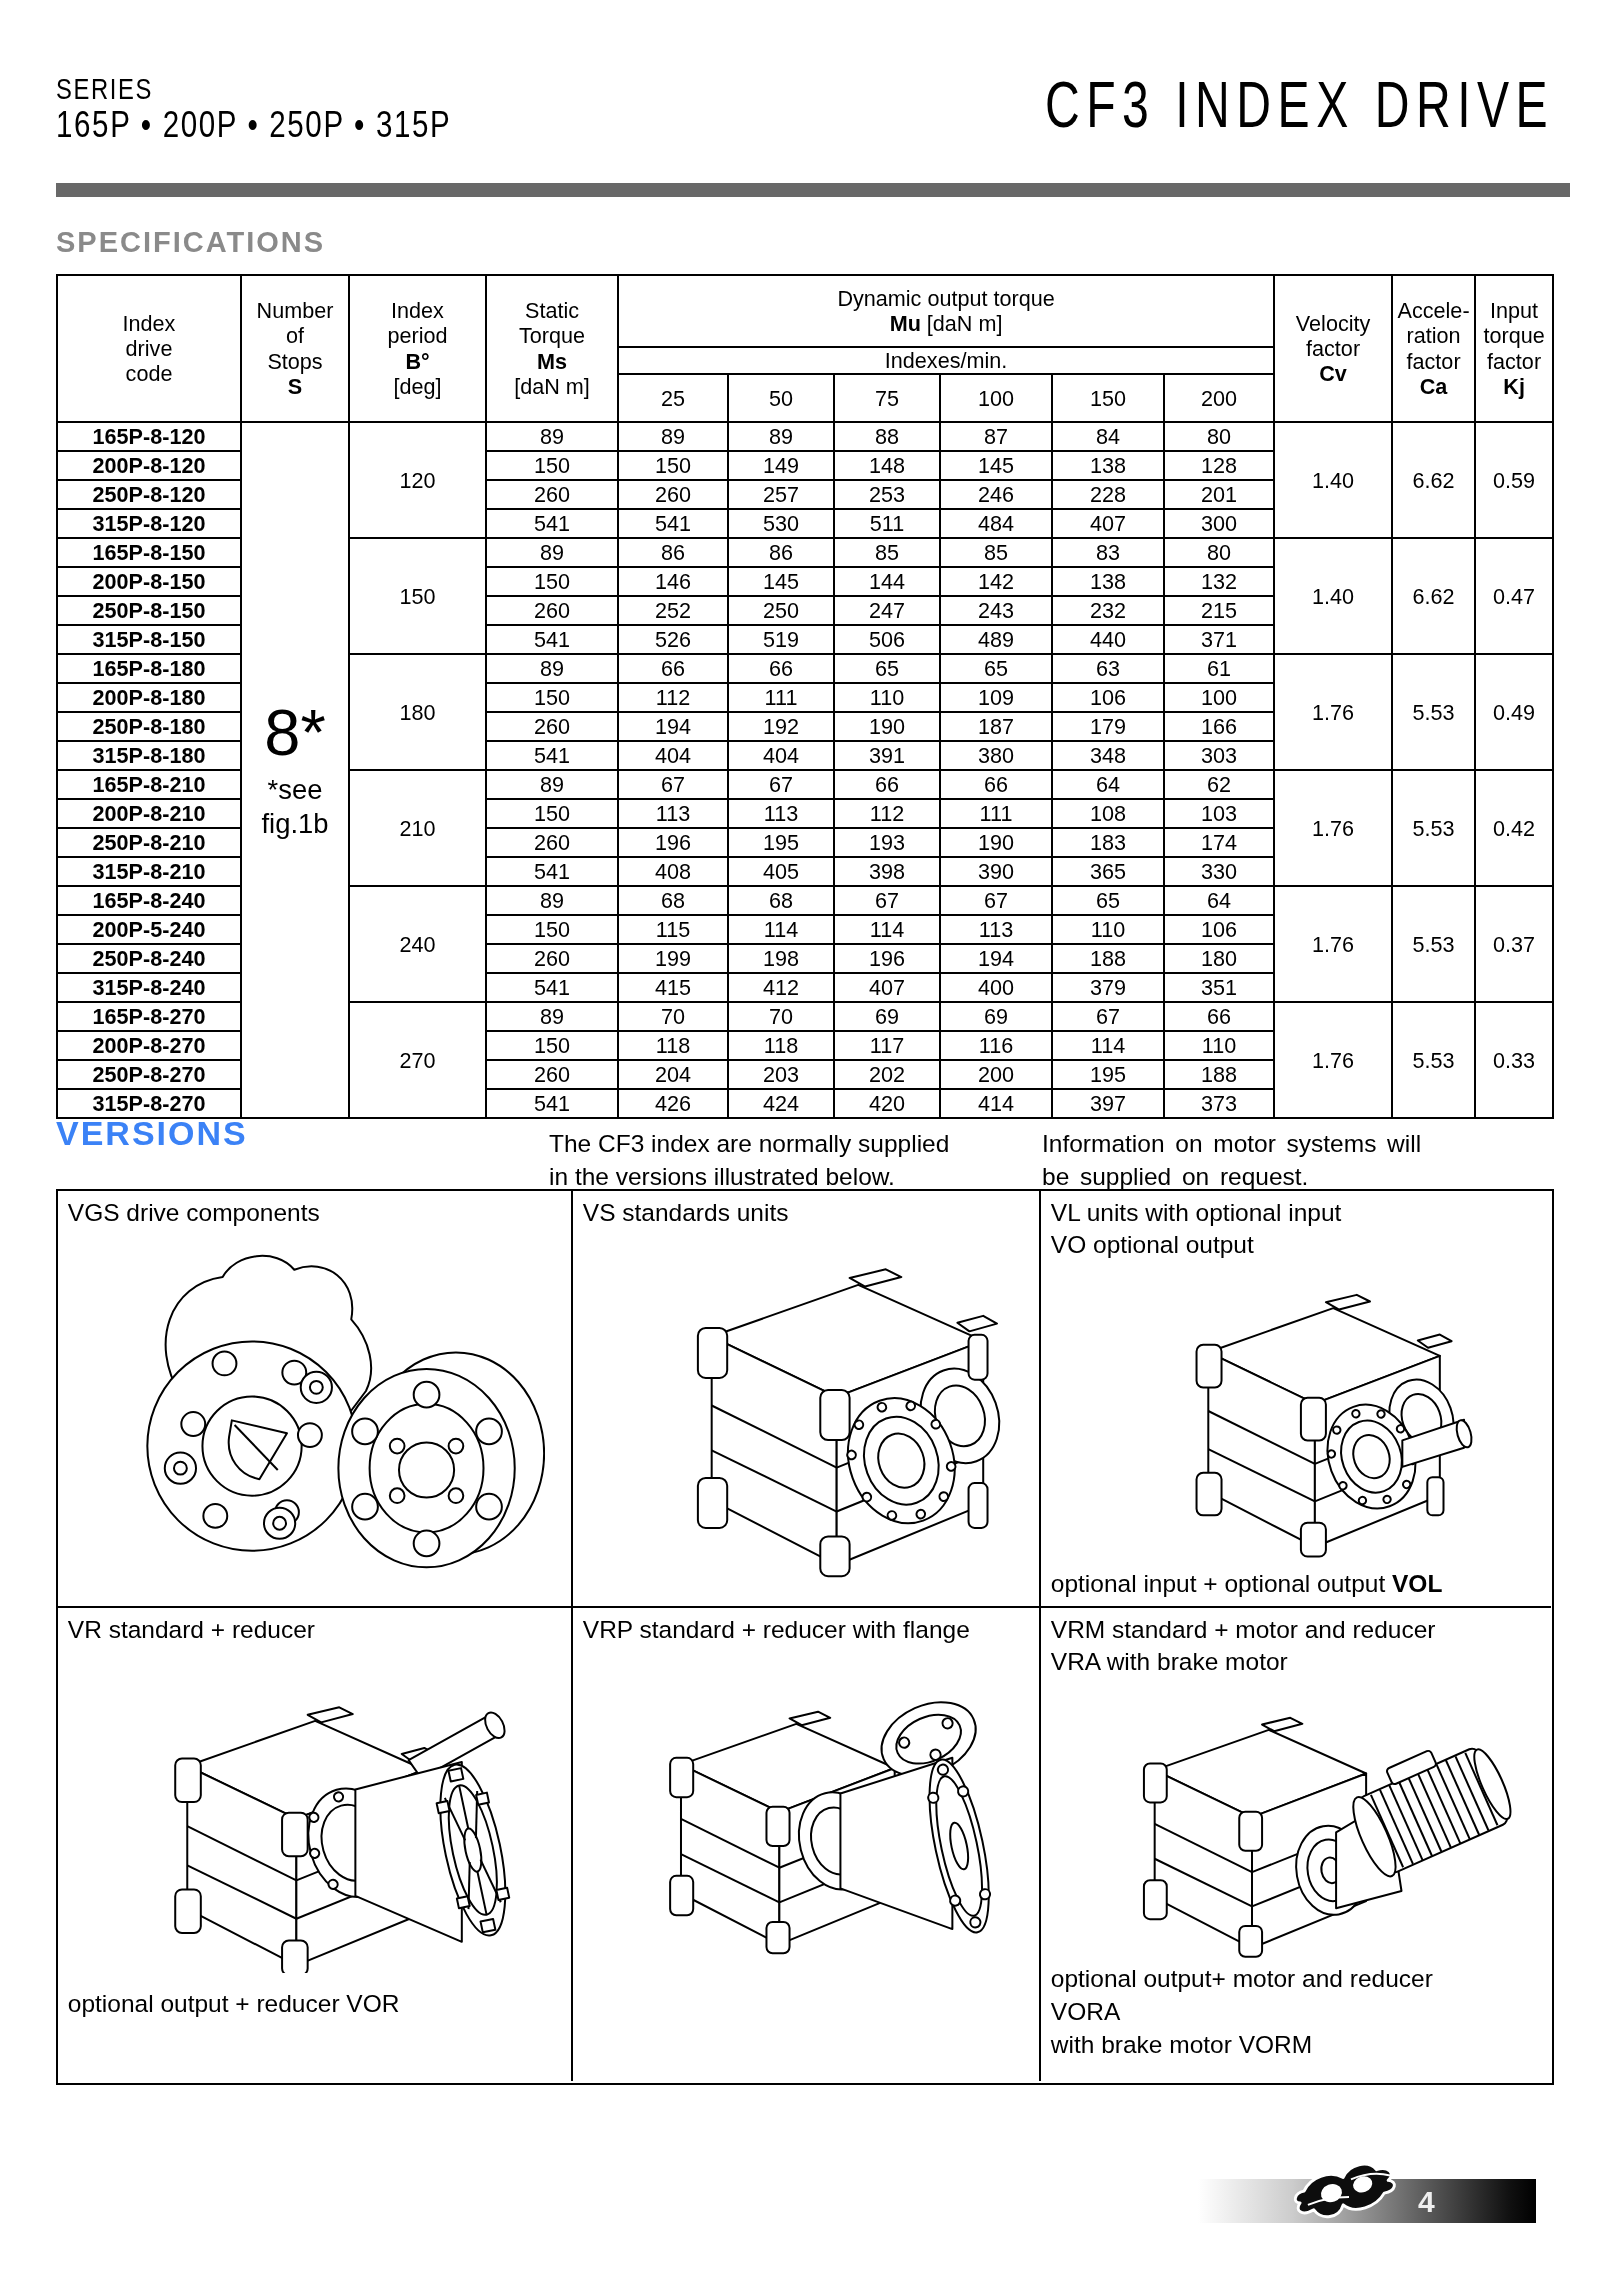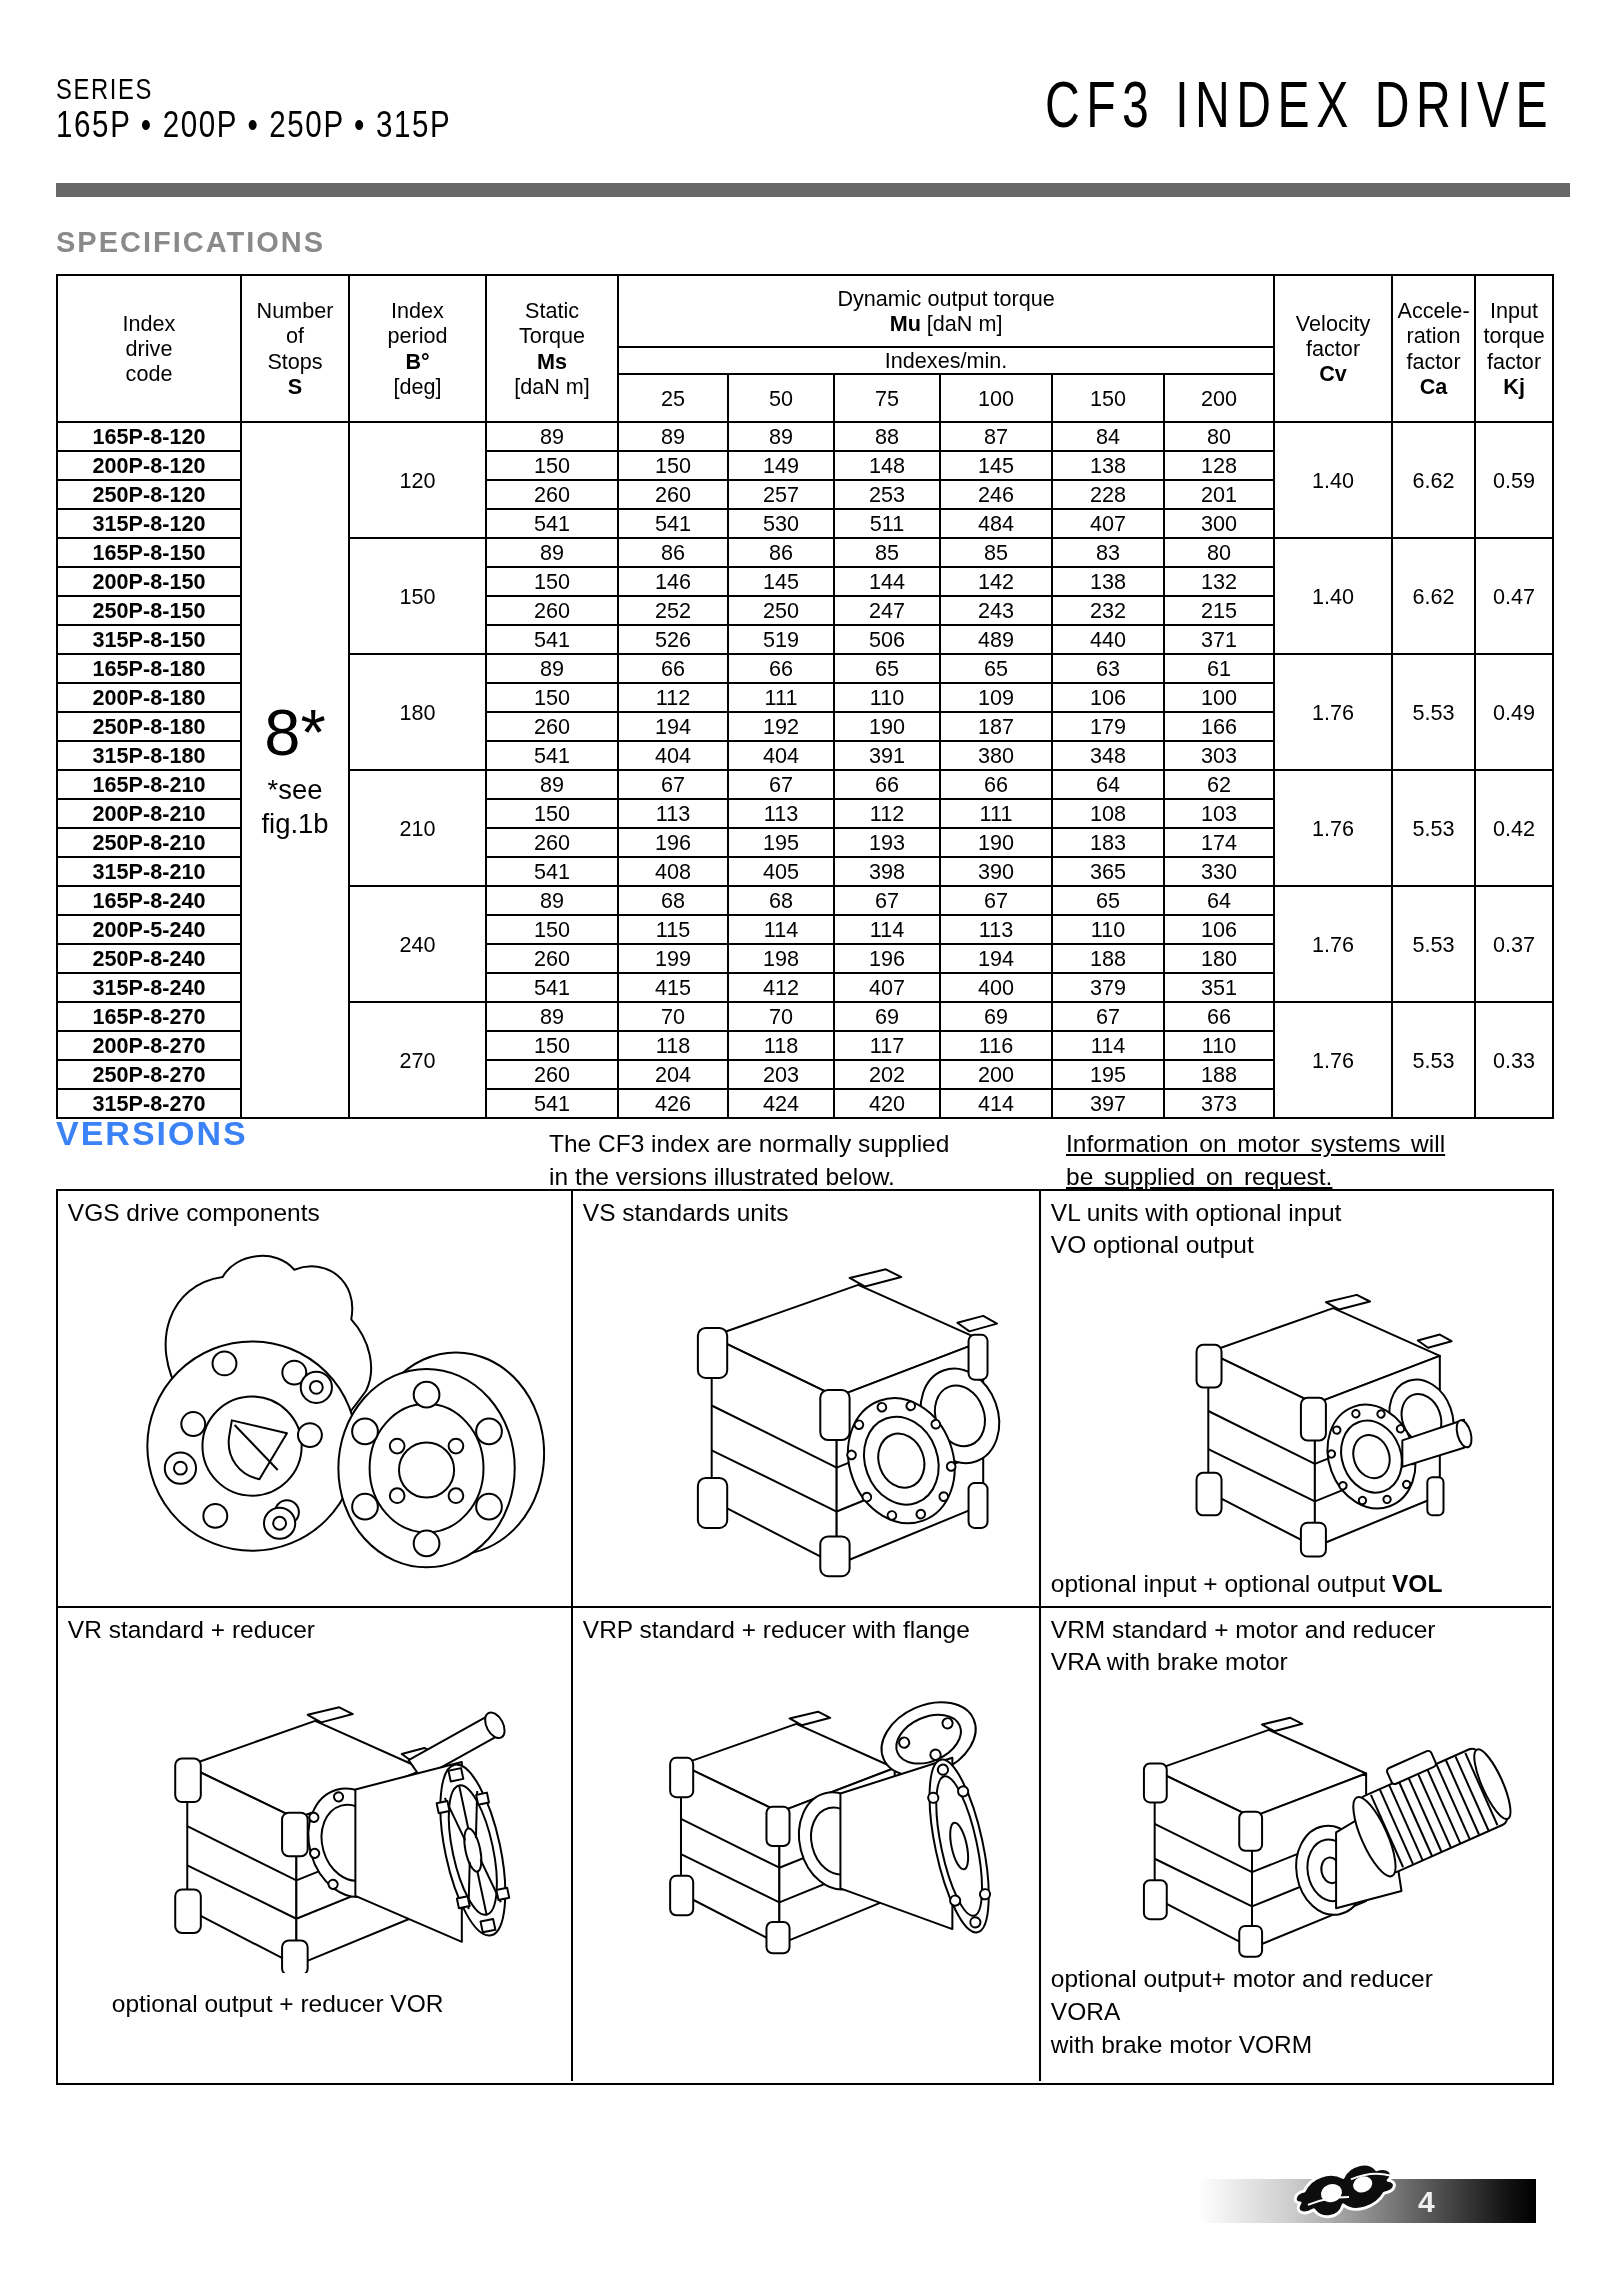--- a/index.html
+++ b/index.html
@@ -54,23 +54,22 @@
 
   
   .versions-heading {
     position:absolute; left:56px; top:1114px; font-size:34px; font-weight:bold;
     color:#3b82f6; letter-spacing:2px;
   }
   .versions-note-center {
     position:absolute; left:549px; top:1127px; width:441px; font-size:24.5px; line-height:1.35;
   }
   .versions-note-right {
-    position:absolute; left:1066px; top:1127px; width:485px; font-size:24.5px; line-height:1.35;
+    position:absolute; left:1042px; top:1127px; width:485px; font-size:24.5px; line-height:1.35;
     word-spacing:3.9px;
-    text-decoration:underline;
   }
   .versions-grid {
     position:absolute; left:56px; top:1189px; width:1498px; height:896px;
     display:grid; grid-template-columns:515px 468px 510px; grid-template-rows:417px 473px;
     border:2.9px solid #000; background:#fff;
   }
   .vcell { position:relative; border-right:2.9px solid #000; border-bottom:2.9px solid #000; padding:5.9px 9.8px; overflow:hidden; }
   .vcell.last-col { border-right:none; }
   .vcell.last-row { border-bottom:none; }
   .vtitle { font-size:24.5px; line-height:1.3; white-space:pre-line; }
@@ -629,21 +628,21 @@
             <line x1="426" y1="230" x2="414" y2="280"></line>
           <rect x="424" y="128" width="14" height="12"></rect>
             <rect x="424" y="296" width="14" height="12"></rect>
           <rect x="448" y="160" width="12" height="11"></rect>
             <rect x="448" y="266" width="12" height="11"></rect>
           <rect x="404" y="160" width="12" height="11"></rect>
             <rect x="404" y="266" width="12" height="11"></rect>
         </g>
       </g>
     </svg>
-    <div class="vcaption" style="bottom:61px;margin-left:44px;">optional output + reducer VOR</div>
+    <div class="vcaption" style="bottom:61px;">optional output + reducer VOR</div>
   </div>
 
   <div class="vcell last-row">
     <div class="vtitle">VRP standard + reducer with flange</div>
     <svg class="drawing" width="441" height="314" viewBox="0 0 520 352">
       <g fill="#fff" stroke="#000" stroke-width="2" stroke-linejoin="round">
         <g transform="translate(0,30) scale(0.8)">
           <path d="M140,120 L310,60 L455,125 L285,190 Z"></path>
           <path d="M140,120 L285,190 L285,385 L140,310 Z"></path>
           <path d="M285,190 L455,125 L455,315 L285,385 Z"></path>

